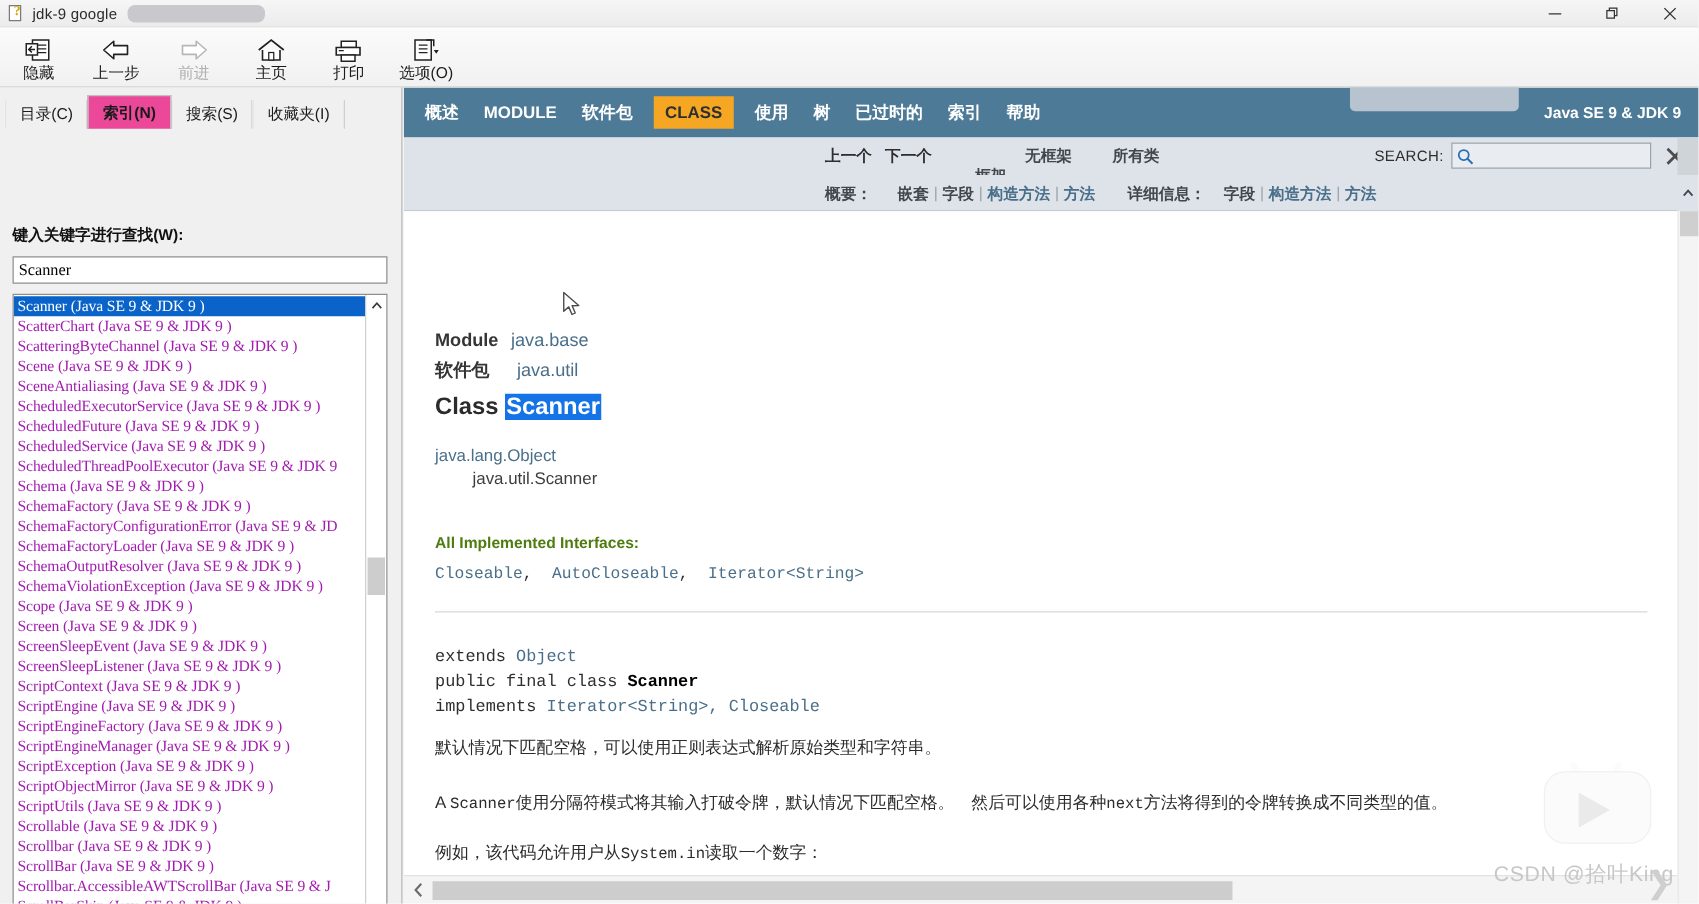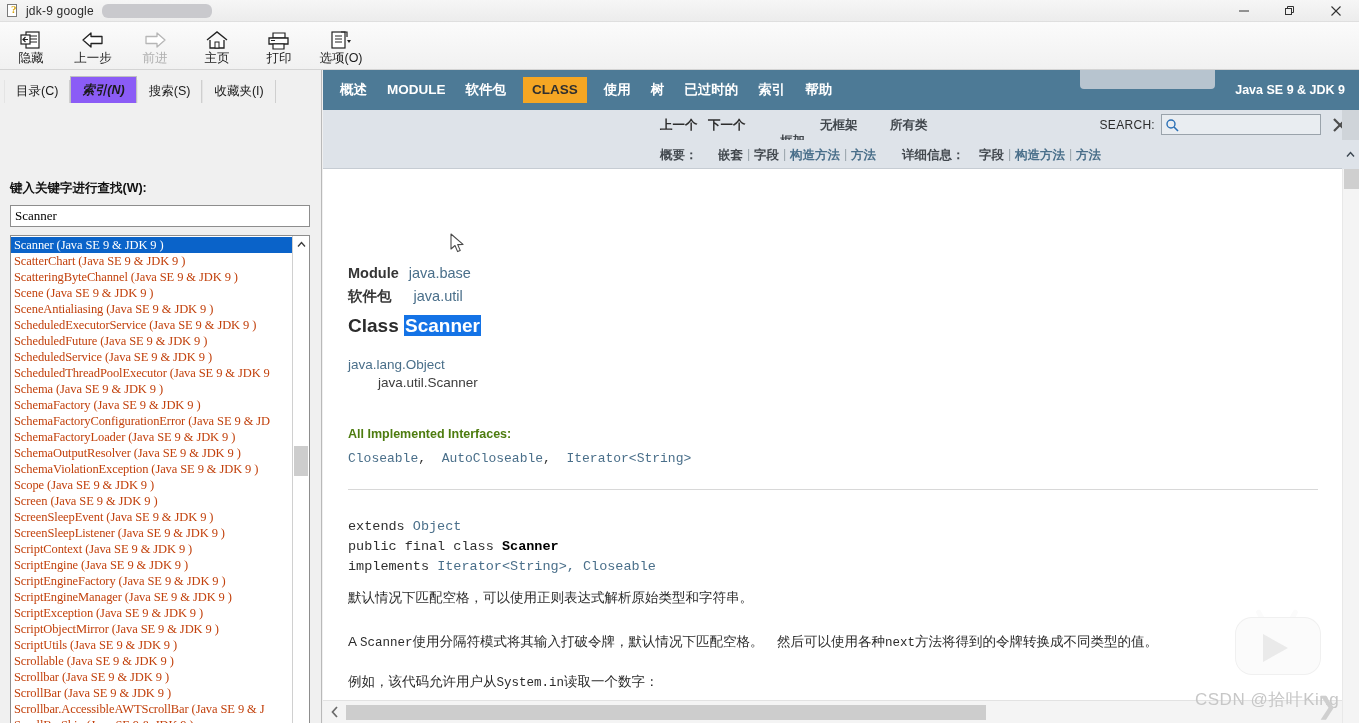--- a/index.html
+++ b/index.html
@@ -83,26 +83,26 @@
   }
   .tab {
     height: 23px; padding: 0 11px;
     font-size: 12.5px; color:#1a1a1a;
     display:flex; align-items:center;
     background:#f0f0f0;
     border-left:1px solid #e4e4e4;
     border-right:1px solid #cfcfcf;
   }
   .tab.active {
-    height: 27px; background:#8b5cf6;
+    height: 27px; background:#ec4899;
     border-top:1px solid #c0c0c0;
     border-left:1px solid #c0c0c0;
     border-right:1px solid #c0c0c0;
     font-weight: bold;
-    position: relative; z-index: 3; font-style: italic;
+    position: relative; z-index: 3;
   }
 
   .lp-label {
     position:absolute; left:10px; top:110px;
     font-size:12.5px; color:#111; font-weight:bold;
   }
   .kw-input {
     position:absolute; left:10px; top:135px; width:300px; height:22px;
     background:#fff; border:1px solid #8d8d8d;
     font-family:"Liberation Serif", serif; font-size:13px; color:#000;
@@ -114,21 +114,21 @@
     background:#fff; border:1px solid #8d8d8d;
     overflow:hidden;
   }
   .listinner {
     position:absolute; left:0; top:0; right:17px; top:0; bottom:0;
     overflow:hidden; padding-top:1px;
   }
   .litem {
     height: 16px; line-height: 16px;
     font-family:"Liberation Serif", serif;
-    font-size: 12.5px; color:#c2410c;
+    font-size: 12.5px; color:#a21caf;
     white-space: nowrap; padding-left: 3px;
     letter-spacing: -0.1px;
   }
   .litem.sel { background:#0a63c9; color:#fff; }
 
   .lscroll {
     position:absolute; right:0; top:0; width:17px; height:100%;
     background:#fff; border-left:1px solid #d0d0d0;
   }
   .lscroll .arw {

